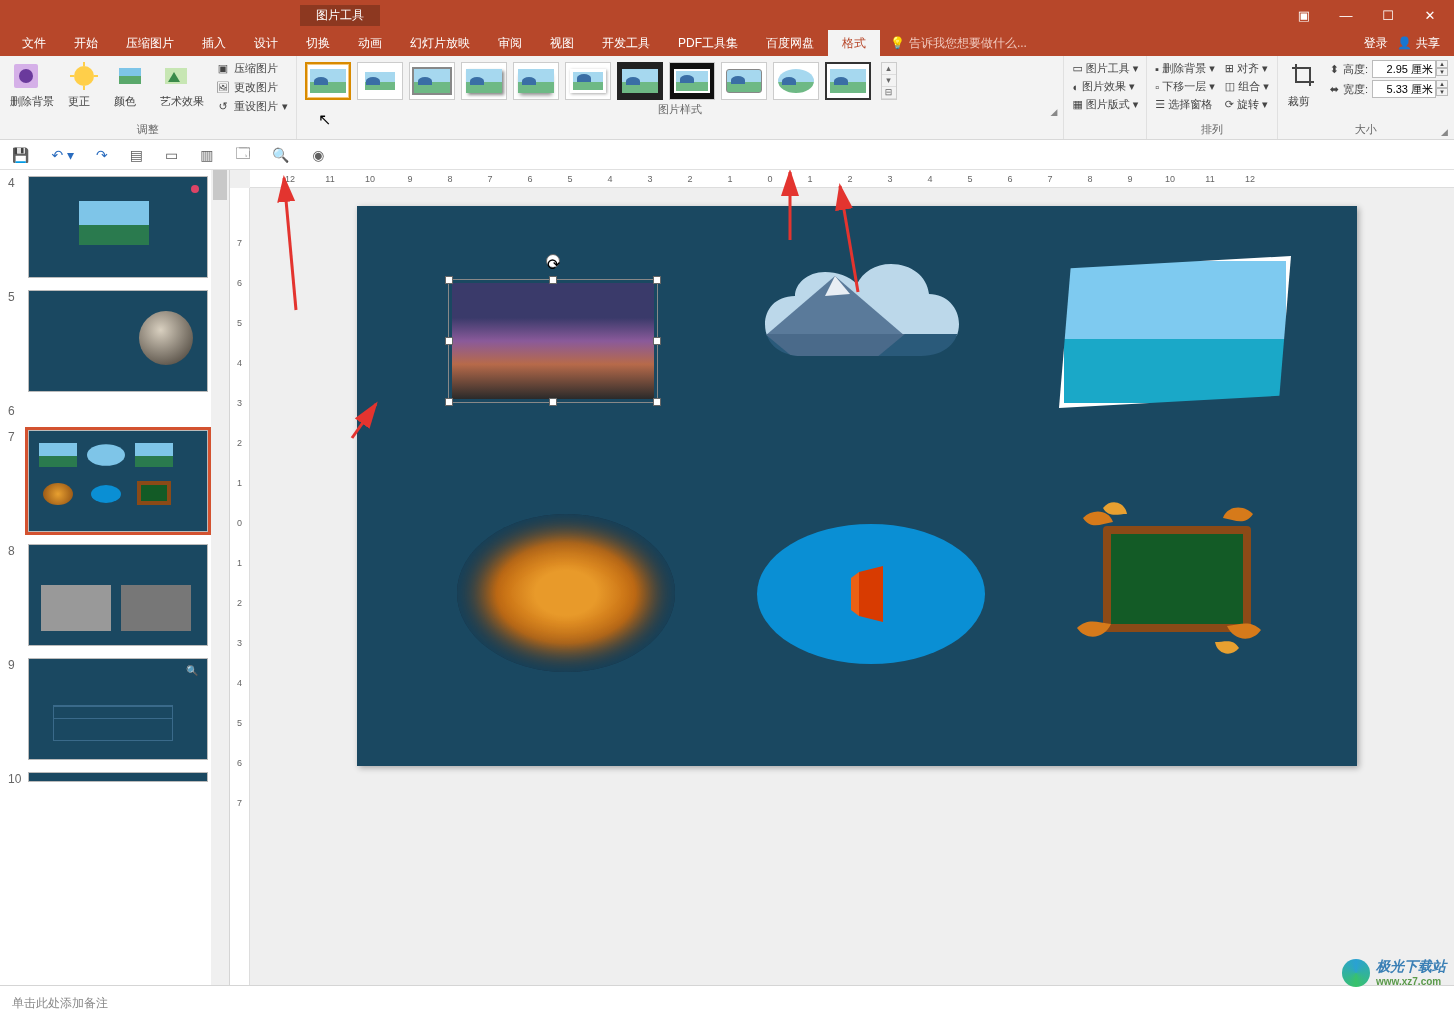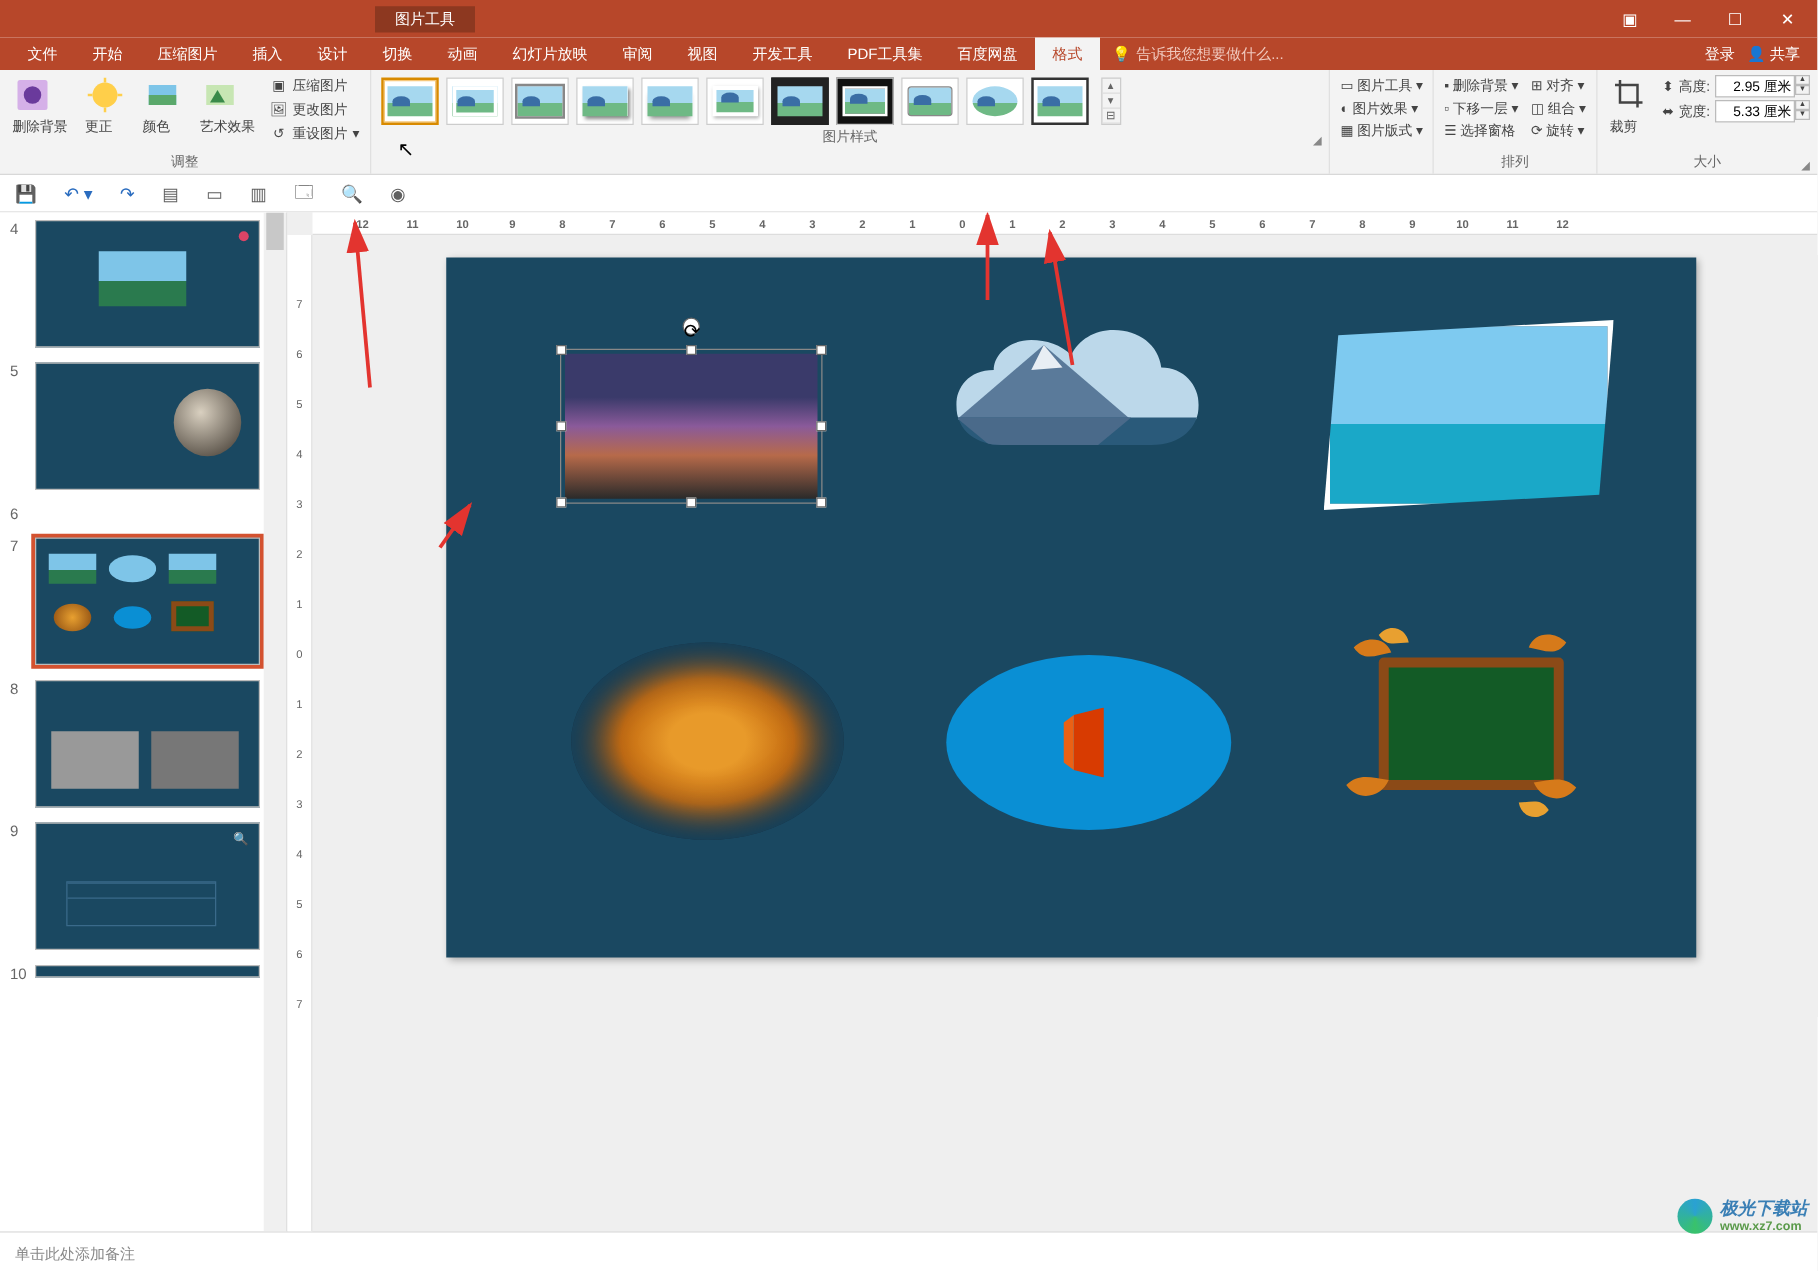--- a/index.html
+++ b/index.html
@@ -60,21 +60,21 @@
 .thumb-panel { width: 230px; background: #fff; border-right: 1px solid #d5d5d5; overflow-y: auto; position:relative;}
 .thumb-scroll { position:absolute; right:0; top:0; width:18px; height:100%; background:#f0f0f0;}
 .thumb-scroll .sb-thumb{position:absolute;top:0;left:2px;width:14px;height:30px;background:#c8c8c8;}
 .thumb { display: flex; gap: 6px; padding: 6px 8px; }
 .thumb-num { font-size: 12px; color: #666; width: 14px; }
 .thumb-slide { width: 180px; height: 102px; background: #1a4861; border: 1px solid #bbb; cursor: pointer; position:relative; overflow:hidden;}
 .thumb.sel .thumb-slide { outline: 3px solid #d35230; }
 
 
 .editor { flex: 1; background: #efefef; position: relative; }
-.ruler-h { height: 18px; background: #fff; border-bottom: 1px solid #ddd; margin-left: 20px; font-size:9px; color:#666; display:flex; align-items:center; overflow:hidden; padding-left:20px;font-weight:bold;}
+.ruler-h { height: 18px; background: #fff; border-bottom: 1px solid #ddd; margin-left: 20px; font-size:9px; color:#666; display:flex; align-items:center; overflow:hidden; padding-left:20px;}
 .ruler-h span{flex:none; width:40px; text-align:center;}
 .ruler-v { position: absolute; left: 0; top: 18px; bottom: 0; width: 20px; background: #fff; border-right: 1px solid #ddd; font-size:9px; color:#666; display:flex; flex-direction:column; padding-top:50px;}
 .ruler-v span{flex:none; height:40px; text-align:center;}
 .slide-area { position: absolute; left: 48px; top: 36px; right: 18px; bottom: 8px; }
 .slide { width: 1000px; height: 560px; background: #1a4861; margin: 0 auto; position: relative; box-shadow: 2px 2px 6px rgba(0,0,0,.3); }
 .pic { position: absolute; }
 .pic.selected { outline: 1px solid #888; }
 .handle { position:absolute; width:8px; height:8px; background:#fff; border:1px solid #666; }
 .rot-handle{position:absolute;left:50%;top:-26px;transform:translateX(-50%);width:14px;height:14px;border:1px solid #666;border-radius:50%;background:#fff;}
 

